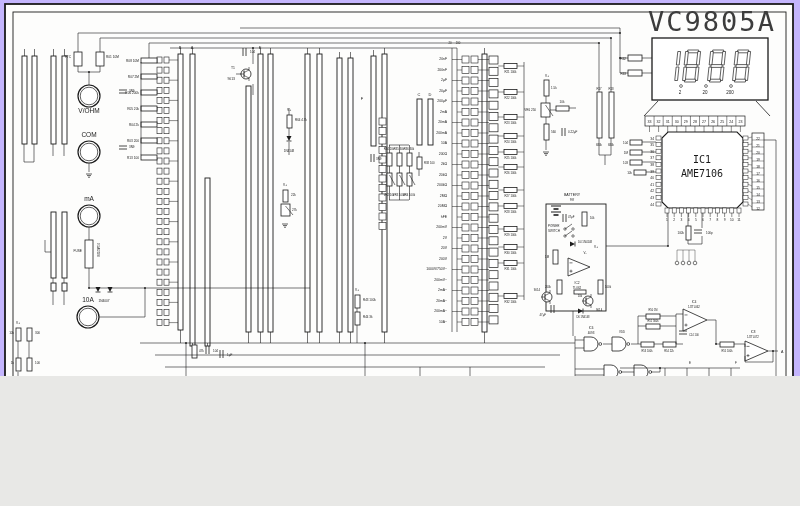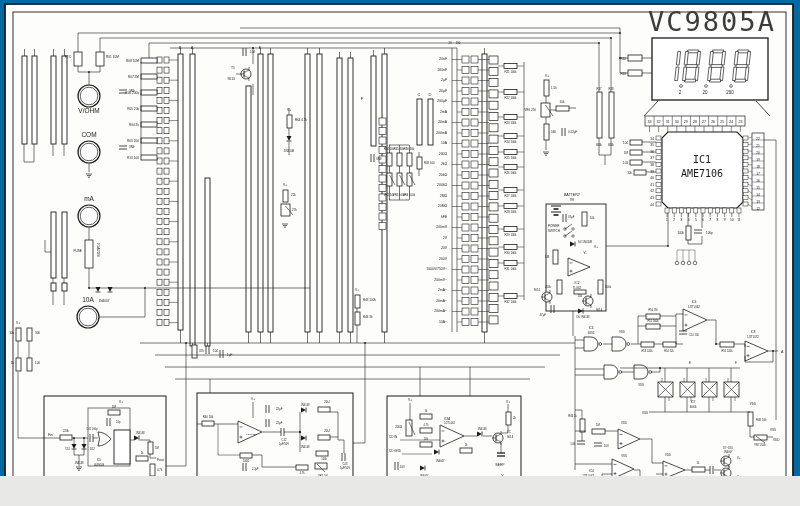--- a/index.html
+++ b/index.html
@@ -1,16 +1,16 @@
 <!DOCTYPE html>
 <html><head>
 <meta charset="utf-8">
 <style>
   html,body{margin:0;padding:0;background:#e8e8e6;}
-  #page{position:relative;width:800px;height:476px;background:#0369a1;overflow:hidden;}
+  #page{position:relative;width:800px;height:376px;background:#c4b5fd;overflow:hidden;}
   svg{position:absolute;left:0;top:0;}
   svg text{font-family:"Liberation Sans",sans-serif;fill:#1a1a1a;}
   .mono{font-family:"DejaVu Sans Mono",monospace;}
   .title{fill:#3c3c3c;letter-spacing:2px;}
 </style>
 </head>
 <body>
 
 <div id="page">
 <svg width="800" height="506" viewBox="0 0 800 506">

